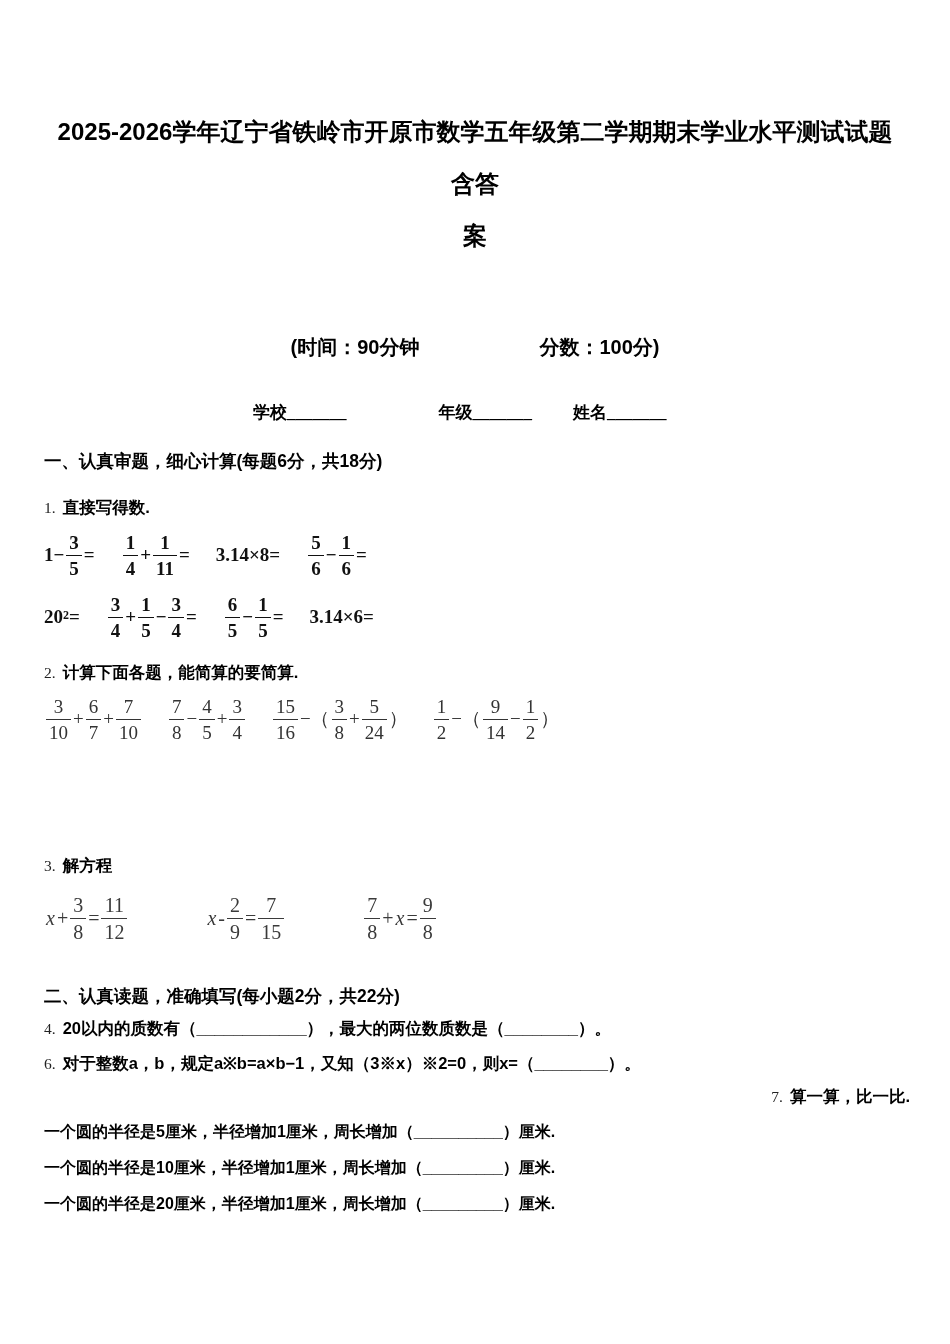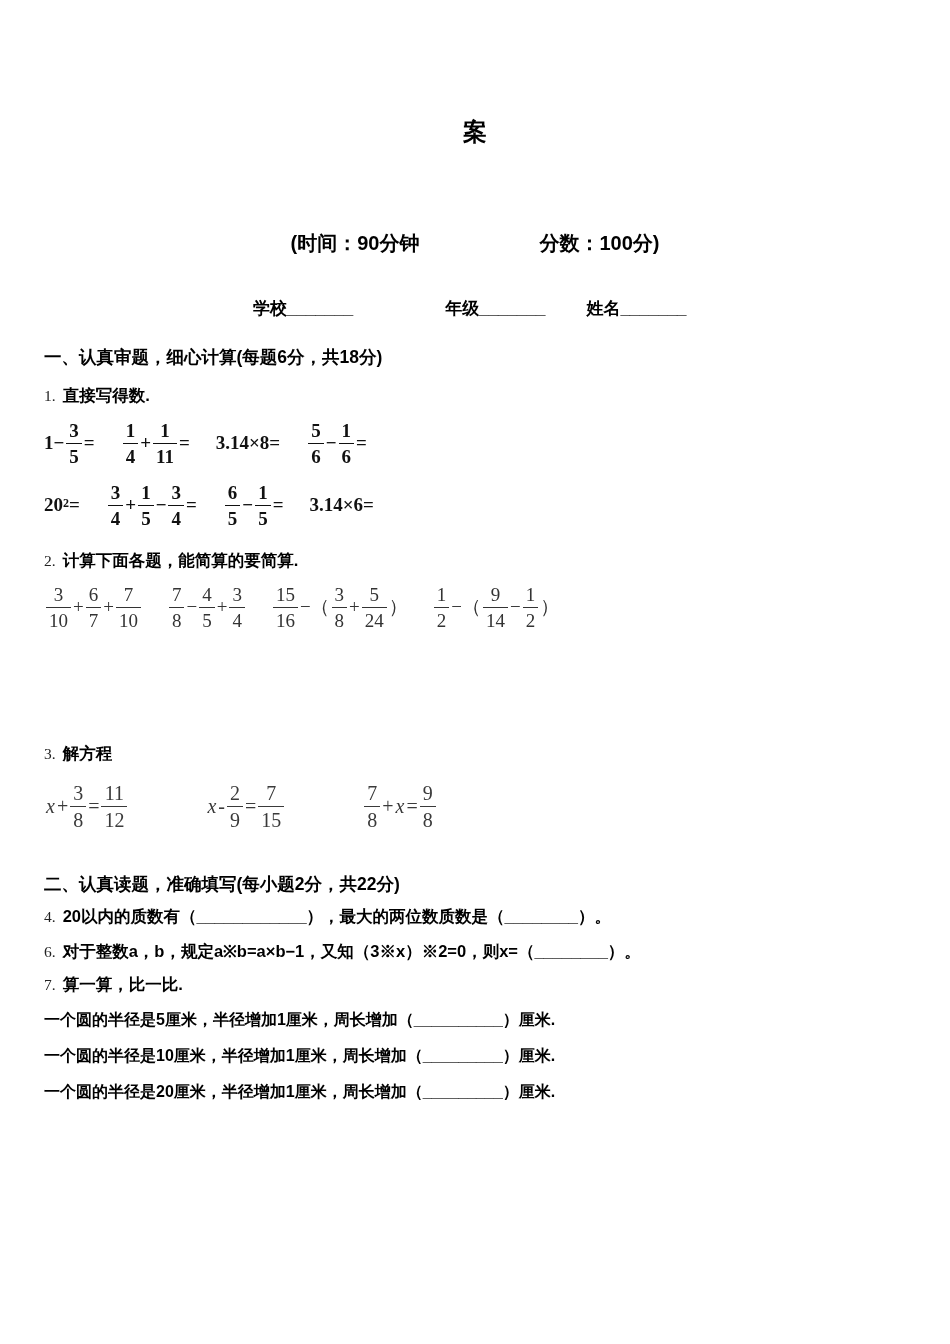--- a/index.html
+++ b/index.html
@@ -18,31 +18,31 @@
   .tline{display:block;}
   
   .meta{
     margin-top:72px;display:flex;justify-content:center;gap:120px;
     font-family:"Liberation Sans", sans-serif;font-weight:700;font-size:20px;
   }
   
   .fields{
     margin-top:40px;padding-left:253px;display:flex;
     font-size:17px;font-weight:700;
-    font-family:Liberation Sans, sans-serif;
+    font-family:Liberation Serif, serif;
   }
   .fields .f-school{margin-right:92px;}
   .fields .f-grade{margin-right:41px;}
   
   .content{margin:24px 40px 0 44px;}
   .sec-heading{
     font-size:17.5px;font-weight:700;line-height:26px;
     font-family:"Liberation Sans", sans-serif;color:#000000;
   }
-  .qline{font-size:16.5px;line-height:26px;margin-top:12px;}
+  .qline{font-size:16.5px;line-height:26px;margin-top:20px;}
   .qnum{
     font-family:"Liberation Serif", serif;font-weight:400;
     font-size:15.5px;color:#222;margin-right:7px;
   }
   .qtext{font-weight:700;font-family:"Liberation Sans", sans-serif;}
   
   .mrow{display:flex;align-items:center;}
   .q1row{gap:26px;margin-top:6px;height:56px;}
   .q2row{gap:24px;margin-top:4px;height:58px;}
   .q3row{gap:76px;margin-top:8px;height:62px;}
@@ -57,32 +57,33 @@
   .frac .num{padding:0 3px 3px;}
   .frac .den{border-top:1.5px solid currentColor;padding:3px 3px 0;}
   .msup{font-size:12px;align-self:flex-start;transform:translateY(2px);}
   .mvar{font-style:italic;margin:0 2px;}
   
   .gap-q3{margin-top:104px;}
   .gap-sec2{margin-top:34px;}
   .q4line{margin-top:6px;}
   .q5line{margin-top:14px;}
   .q6line{margin-top:8px;}
-  .q7line{margin-top:6px;}
+  .q7line{margin-top:6px;text-align:right;}
   .cline{
     font-weight:700;font-size:16px;line-height:28px;margin-top:8px;
     font-family:"Liberation Sans", sans-serif;
   }
 </style>
 </head>
 <body>
 
 <div class="page">
 
   <h1 class="title">
+    <span class="tline">2025-2026学年辽宁省铁岭市开原市数学五年级第二学期期末学业水平测试试题含答</span>
     <span class="tline">案</span>
   </h1>
 
   <div class="meta">
     <span>(时间：90分钟</span>
     <span>分数：100分)</span>
   </div>
 
   <div class="fields">
     <span class="f-school">学校_______</span>

